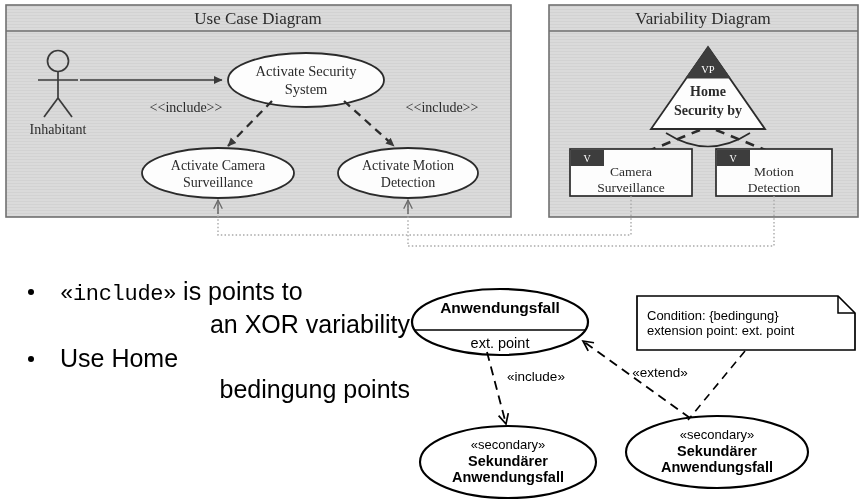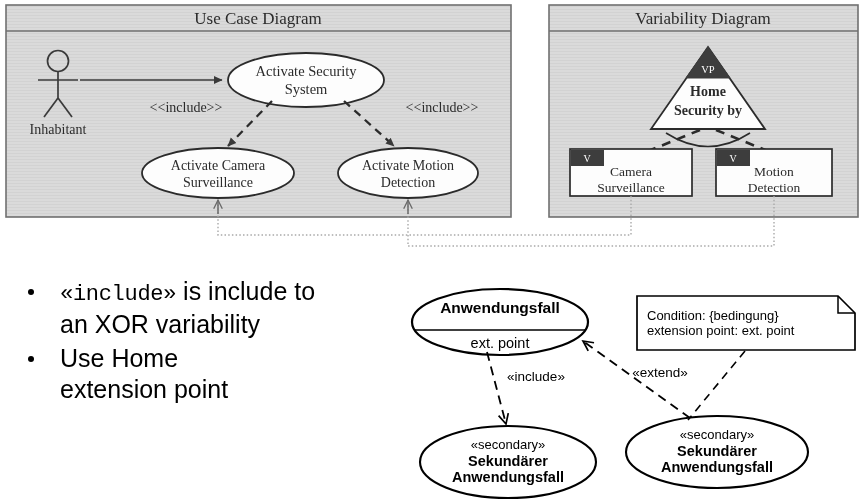--- a/index.html
+++ b/index.html
@@ -61,21 +61,21 @@
     width: 6px;
     height: 6px;
     background: #000;
     border-radius: 50%;
   }
   #bullets li .kw {
     font-family: "Liberation Mono", monospace;
     font-size: 22px;
     letter-spacing: -0.3px;
   }
-  .l2 { display: block; }
+  .l2 { display: block; text-align: right; }
 </style>
 </head>
 <body>
 
 <div id="stage">
 
   <svg class="layer" viewBox="0 0 866 503" xmlns="http://www.w3.org/2000/svg">
     <defs>
 
       <pattern id="scan" width="4" height="3" patternUnits="userSpaceOnUse">
@@ -224,24 +224,24 @@
       <text x="660" y="377" text-anchor="middle" class="sans" font-size="13.5" fill="#000">«extend»</text>
 
       <line x1="745" y1="351" x2="688" y2="420" stroke="#000000" stroke-width="1.6" stroke-dasharray="8,6"></line>
     </g>
   </svg>
 
   <div id="bullets">
     <ul>
       <li>
         <span class="dot"></span>
-        <span class="kw">«include»</span><span> is include to</span>
+        <span class="kw">«include»</span><span> is points to</span>
         <span class="l2">an XOR variability</span>
       </li>
       <li>
         <span class="dot"></span>
         <span>Use Home</span>
-        <span class="l2">extension point</span>
+        <span class="l2">bedingung points</span>
       </li>
     </ul>
   </div>
 
 </div>
 
 </body></html>

